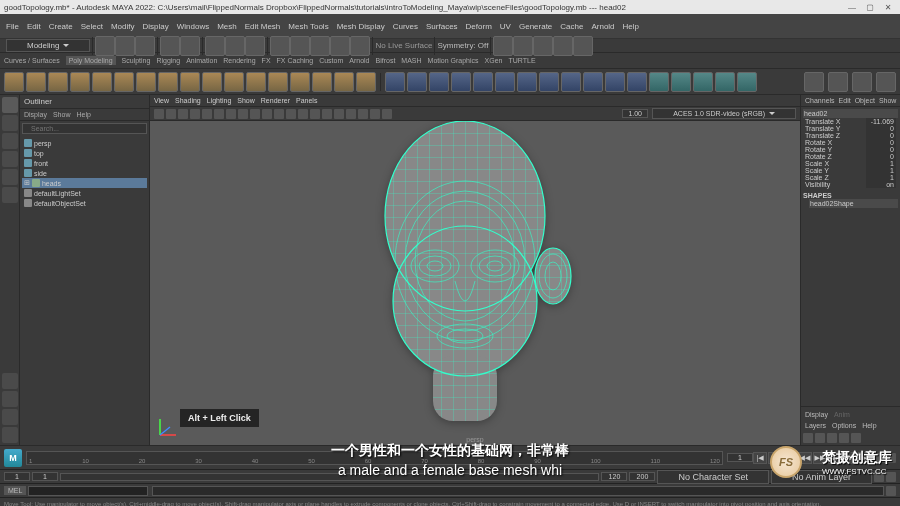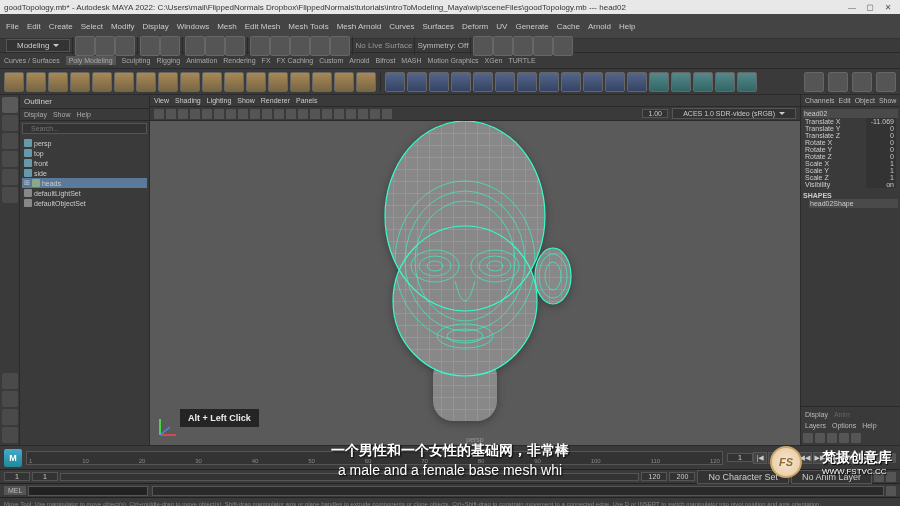--- a/index.html
+++ b/index.html
@@ -4,21 +4,21 @@
 <style>
 *{margin:0;padding:0;box-sizing:border-box;font-family:Arial,sans-serif;user-select:none}
 body{width:900px;height:506px;background:#444;color:#bbb;font-size:9px;overflow:hidden;position:relative}
 .titlebar{height:14px;background:#e8e8e8;display:flex;align-items:center;padding:0 4px;color:#333;font-size:8px}
 .titlebar .title{flex:1}
 .winbtns{display:flex;gap:2px}
 .winbtn{width:16px;height:10px;display:flex;align-items:center;justify-content:center;color:#555}
 .menubar{height:14px;background:#444;display:flex;align-items:center;gap:8px;padding:12px 6px;font-size:8px;color:#ccc;border-bottom:1px solid #333}
 .menubar span{cursor:pointer}
 .workspace-row{height:14px;background:#3a3a3a;display:flex;align-items:center;padding:0 6px;font-size:8px;border-bottom:1px solid #2a2a2a}
-.dropdown{background:#333;border:1px solid #555;padding:1px 10px;color:#ccc;display:flex;align-items:center;gap:4px}
+.dropdown{background:#333;border:1px solid #555;padding:1px 20px;color:#ccc;display:flex;align-items:center;gap:4px}
 .arrow-down{border-left:3px solid transparent;border-right:3px solid transparent;border-top:3px solid #ccc}
 .ws-right{margin-left:auto;display:flex;gap:8px;align-items:center}
 .green{color:#6c6}
 .shelfrow{height:16px;background:#3a3a3a;display:flex;align-items:center;padding:0 4px;font-size:7px;color:#aaa;gap:6px;border-bottom:1px solid #2a2a2a}
 .shelfrow span{cursor:pointer;white-space:nowrap}
 .shelfrow .active{background:#555;padding:1px 3px}
 .iconrow{height:26px;background:#3a3a3a;display:flex;align-items:center;padding:2px 4px;gap:2px;border-bottom:1px solid #2a2a2a}
 .shelf-icon{width:20px;height:20px;background:#555;border:1px solid #666;border-radius:2px;position:relative}
 .shelf-icon.orange{background:linear-gradient(#a85,#764)}
 .shelf-icon.blue{background:linear-gradient(#568,#346)}
@@ -93,21 +93,21 @@
   <span>File</span>
   <span>Edit</span>
   <span>Create</span>
   <span>Select</span>
   <span>Modify</span>
   <span>Display</span>
   <span>Windows</span>
   <span>Mesh</span>
   <span>Edit Mesh</span>
   <span>Mesh Tools</span>
-  <span>Mesh Arnold</span>
+  <span>Mesh Display</span>
   <span>Curves</span>
   <span>Surfaces</span>
   <span>Deform</span>
   <span>UV</span>
   <span>Generate</span>
   <span>Cache</span>
   <span>Arnold</span>
   <span>Help</span>
 </div>
 

